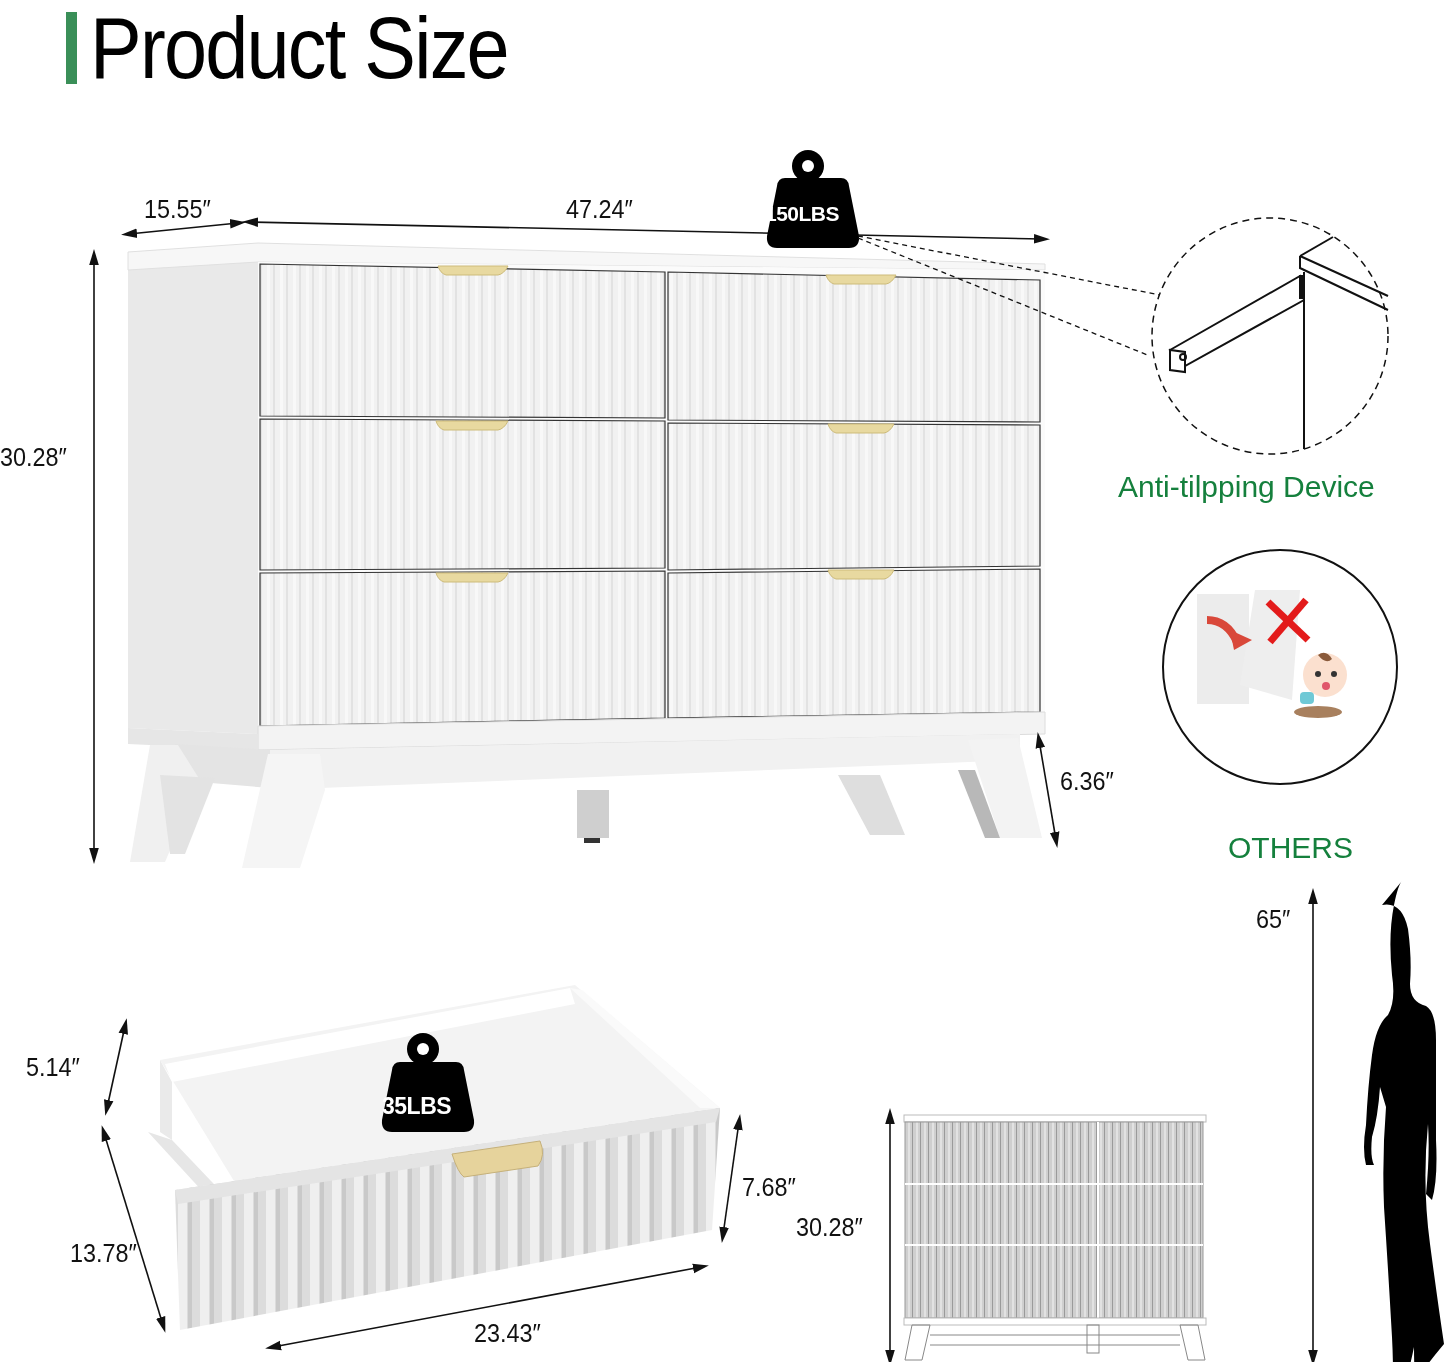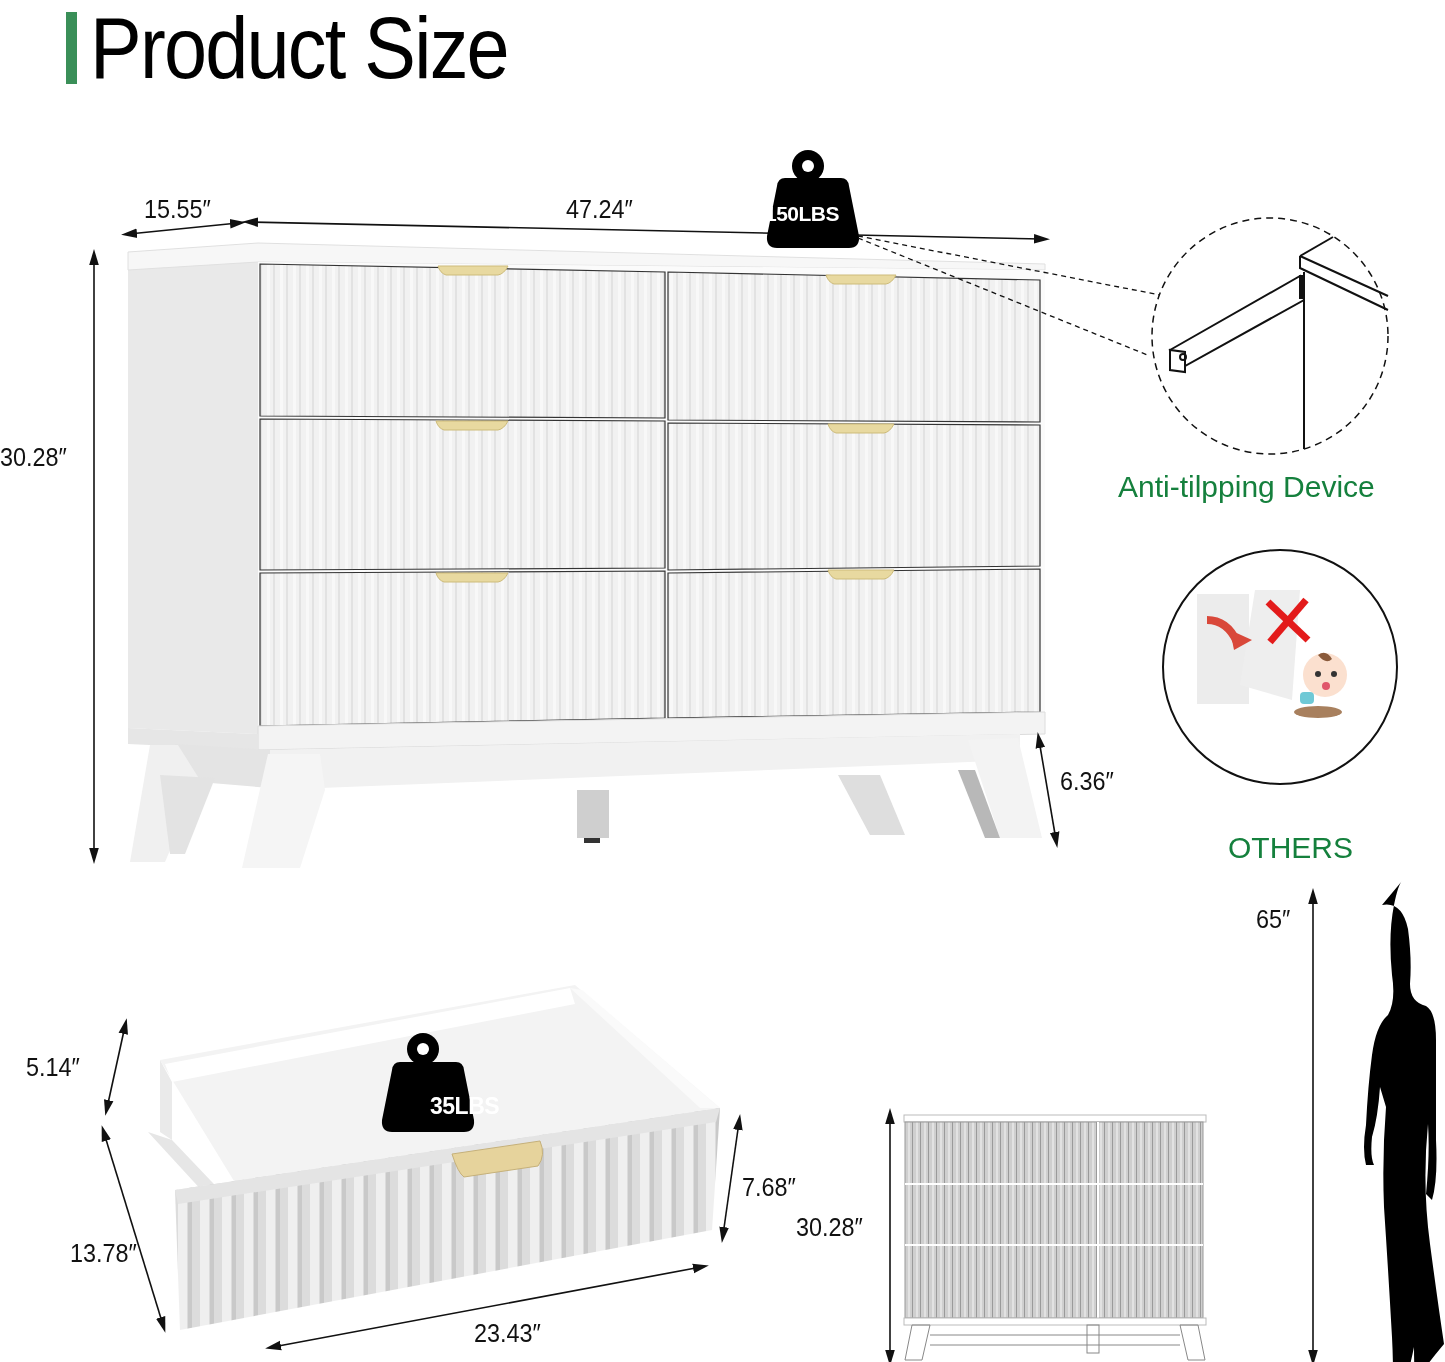--- a/index.html
+++ b/index.html
@@ -190,16 +190,16 @@
 <div class="abs dim" style="left:1060px;top:766px;">6.36″</div>
 <div class="abs" style="left:765px;top:202px;font-size:21px;font-weight:bold;color:#fff;letter-spacing:-0.5px;text-align:center;">150LBS</div>
 
 <div class="abs caption" style="left:1118px;top:470px;">Anti-tilpping Device</div>
 <div class="abs caption" style="left:1228px;top:786px;margin-top:45px;">OTHERS</div>
 
 <div class="abs dim" style="left:26px;top:1052px;">5.14″</div>
 <div class="abs dim" style="left:70px;top:1238px;">13.78″</div>
 <div class="abs dim" style="left:742px;top:1172px;">7.68″</div>
 <div class="abs dim" style="left:474px;top:1318px;">23.43″</div>
-<div class="abs" style="left:382px;top:1093px;font-size:23px;font-weight:bold;color:#fff;letter-spacing:-0.5px;margin-left:48px;">35LBS</div>
+<div class="abs" style="left:382px;top:1093px;font-size:23px;font-weight:bold;color:#fff;letter-spacing:-0.5px;">35LBS</div>
 
 <div class="abs dim" style="left:796px;top:1212px;">30.28″</div>
 <div class="abs dim" style="left:1256px;top:904px;">65″</div>
 
 </body></html>

